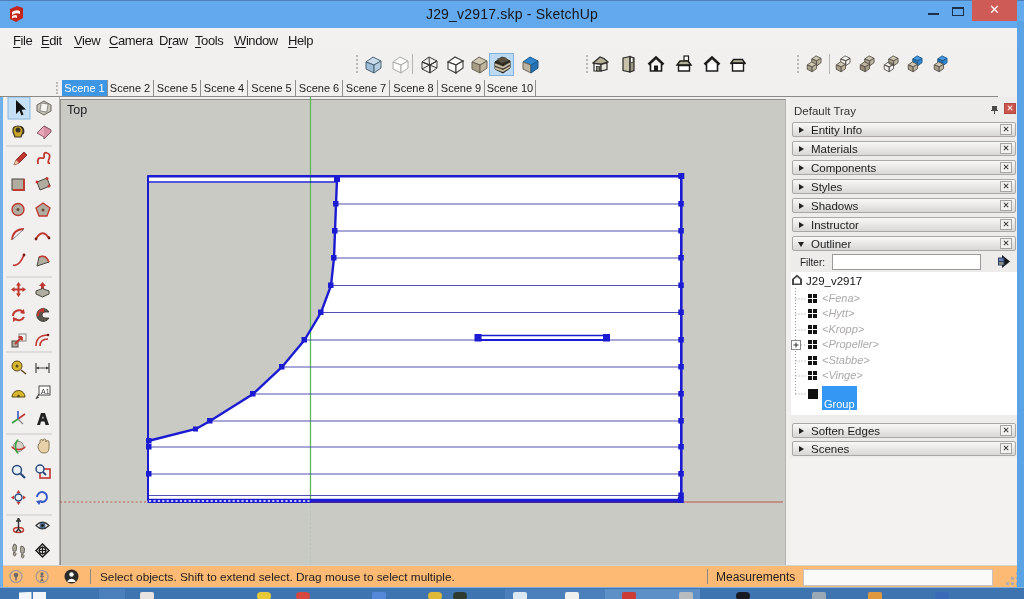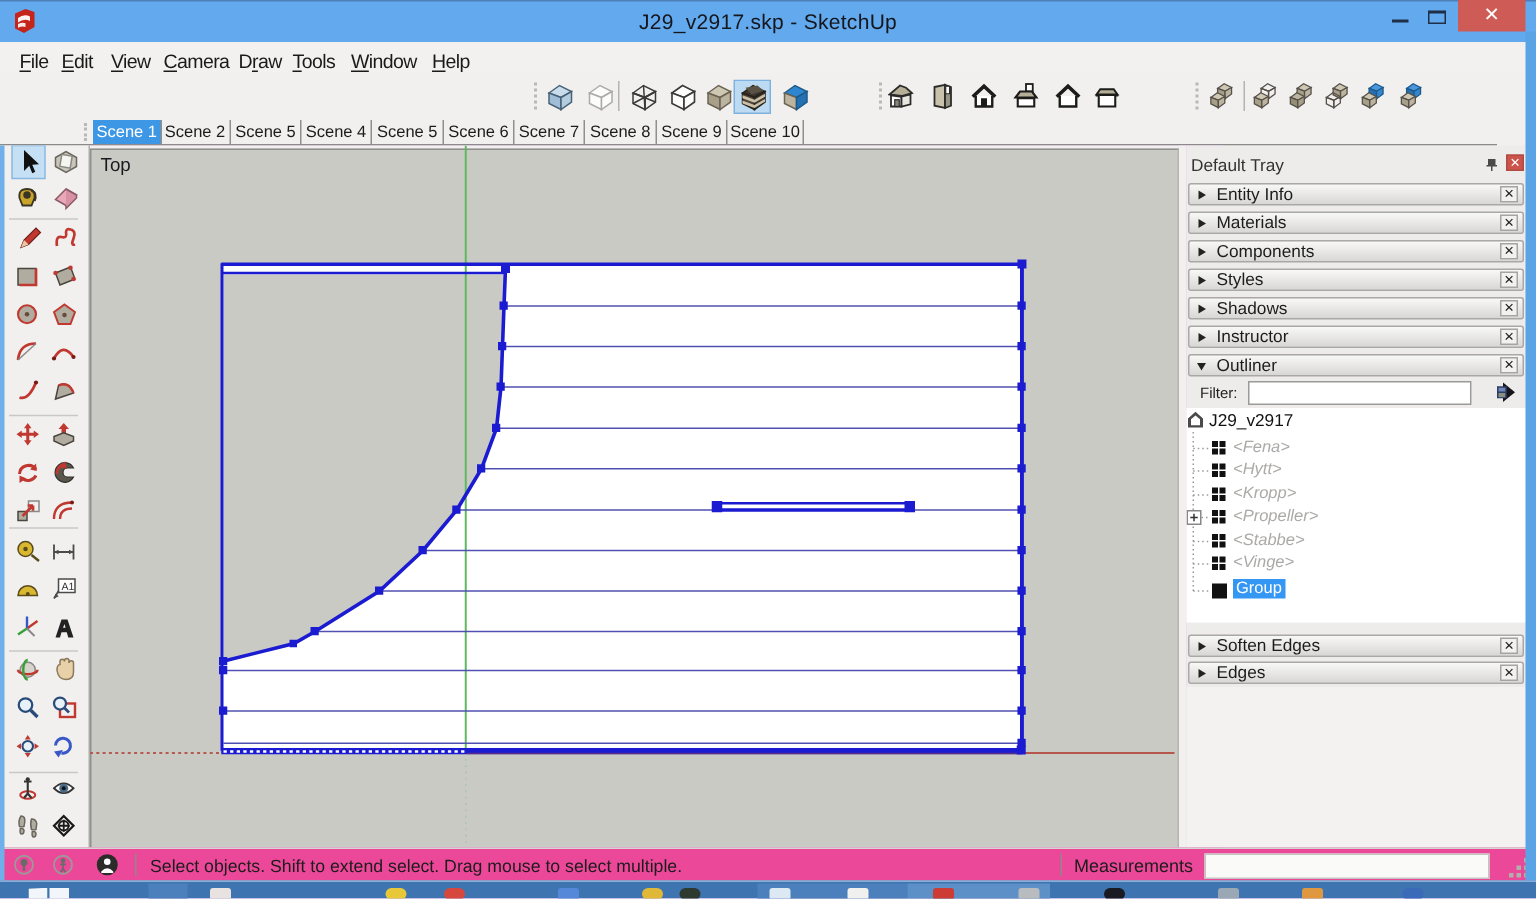--- a/index.html
+++ b/index.html
@@ -26,38 +26,38 @@
 
 
 #tabbar { left:0; top:79px; width:998px; height:18px; background:#F1F0EF; border-bottom:1px solid #8a8a88; }
 .tab { position:absolute; top:1px; height:16px; font-size:11px; color:#1c1c1c; text-align:center; line-height:16px; border-right:1px solid #8f8f8d; }
 .tabsel { background:#3E97E5; color:#ffffff; }
 
 
 #lefttools { left:0; top:97px; width:60px; height:468px; background:#F1F0EF; border-right:1px solid #aeadab; }
 
 
-#canvas { left:60px; top:97px; width:756px; height:468px; background:#f0abfc; }
+#canvas { left:60px; top:97px; width:756px; height:468px; background:#eab308; }
 #toplabel { left:7px; top:6px; font-size:12.5px; color:#1a1a20; }
 
 
 #gap { left:786px; top:97px; width:5px; height:468px; background:#F1F0EF; }
 #tray { left:791px; top:97px; width:227px; height:468px; background:#EDECEB; }
 #rborder { left:1017px; top:21px; width:7px; height:566px; background:#5AA4E6; z-index:9; }
 #lborder { left:0; top:97px; width:3px; height:490px; background:#6FB0EA; z-index:9; }
 
 .hdr { position:absolute; left:1px; width:224px; height:15px; background:linear-gradient(#F8F8F7,#D8D7D5); border:1px solid #A9A8A6; border-radius:2px; font-size:11.5px; color:#1c1c1c; }
 .hdr .tri { position:absolute; left:6px; top:4px; width:0; height:0; border-left:5px solid #222; border-top:3.5px solid transparent; border-bottom:3.5px solid transparent; }
 .hdr .lbl { position:absolute; left:18px; top:1px; }
 .hdr .xbtn { position:absolute; right:3px; top:1px; width:12px; height:11px; background:#F2F1F0; border:1px solid #A5A4A2; font-size:8.5px; line-height:9px; text-align:center; color:#222; }
 
 #tray .treeitem { position:absolute; left:31px; font-size:11px; font-style:italic; color:#ABAAA8; }
 
 
-#statusbar { left:0; top:565px; width:1024px; height:22px; background:#ec4899; border-top:1px solid #d5d4d2; }
+#statusbar { left:0; top:565px; width:1024px; height:22px; background:#fdba74; border-top:1px solid #d5d4d2; }
 #taskbar { left:0; top:587px; width:1024px; height:12px; background:#3E74B0; border-top:1px solid #86AED6; }
 .tico { position:absolute; top:4px; width:14px; height:8px; border-radius:2px; }
 </style>
 </head>
 <body>
 <div id="root">
   <div class="abs" id="titlebar"></div>
   <div class="abs" id="title">J29_v2917.skp - SketchUp</div>
   <svg class="abs" style="left:9px;top:6px" width="15" height="16" viewBox="0 0 15 16">
     <path d="M1,3 L8,0 L14,2 L14,12 L7,16 L1,13 Z" fill="#C4241C"></path>
@@ -644,31 +644,31 @@
         <line x1="2.5" y1="73" x2="7.5" y2="73" stroke="#333"></line>
         <line x1="5" y1="70.5" x2="5" y2="75.5" stroke="#333"></line>
       </svg>
       <div class="abs" style="left:15px;top:3px;font-size:11.5px;font-weight:normal;color:#111">J29_v2917</div>
       <div class="treeitem" style="top:20px">&lt;Fena&gt;</div>
       <div class="treeitem" style="top:35px">&lt;Hytt&gt;</div>
       <div class="treeitem" style="top:51px">&lt;Kropp&gt;</div>
       <div class="treeitem" style="top:66px">&lt;Propeller&gt;</div>
       <div class="treeitem" style="top:82px">&lt;Stabbe&gt;</div>
       <div class="treeitem" style="top:97px">&lt;Vinge&gt;</div>
-      <div class="abs" style="left:31px;top:114px;height:13px;background:#3397F3;color:#fff;font-size:11px;line-height:13px;padding:0 2px">Group</div>
+      <div class="abs" style="left:31px;top:114px;height:13px;background:#3397F3;color:#fff;font-size:11px;line-height:13px;padding:12px 2px">Group</div>
     </div>
 
     <div class="hdr" style="top:326px">
         <div class="tri"></div>
         <div class="lbl">Soften Edges</div>
         <div class="xbtn">✕</div>
       </div>
     <div class="hdr" style="top:344px">
         <div class="tri"></div>
-        <div class="lbl">Edges</div>
+        <div class="lbl">Scenes</div>
         <div class="xbtn">✕</div>
       </div>
     <div class="abs" style="left:0;top:361px;width:227px;height:107px;background:#F3F2F1"></div>
   </div>
   <div class="abs" id="rborder"></div>
   <div class="abs" id="lborder"></div>
 
   <div class="abs" id="statusbar">
     <svg class="abs" style="left:9px;top:3px" width="40" height="15" viewBox="0 0 40 15">
       <circle cx="7" cy="7.5" r="6" fill="none" stroke="#9a9a98" stroke-width="1.2"></circle>

